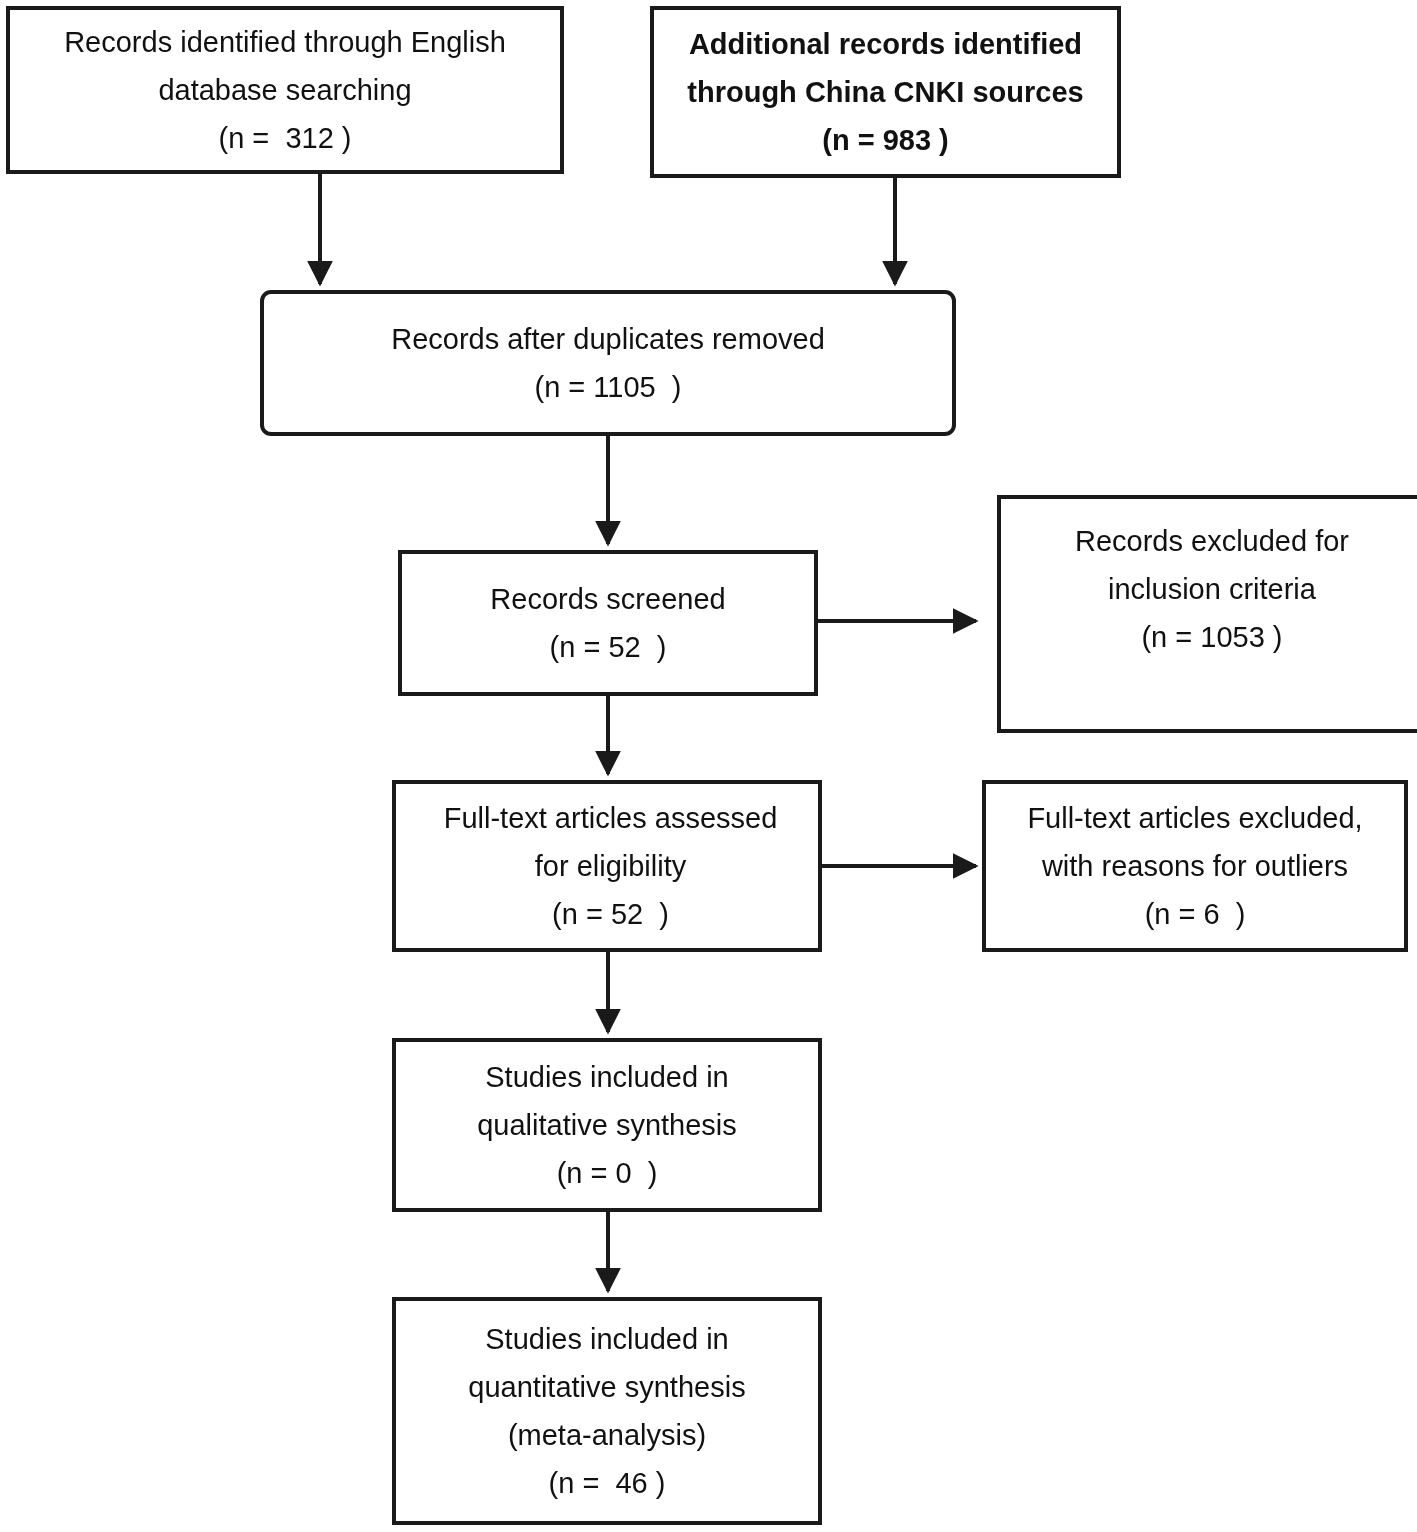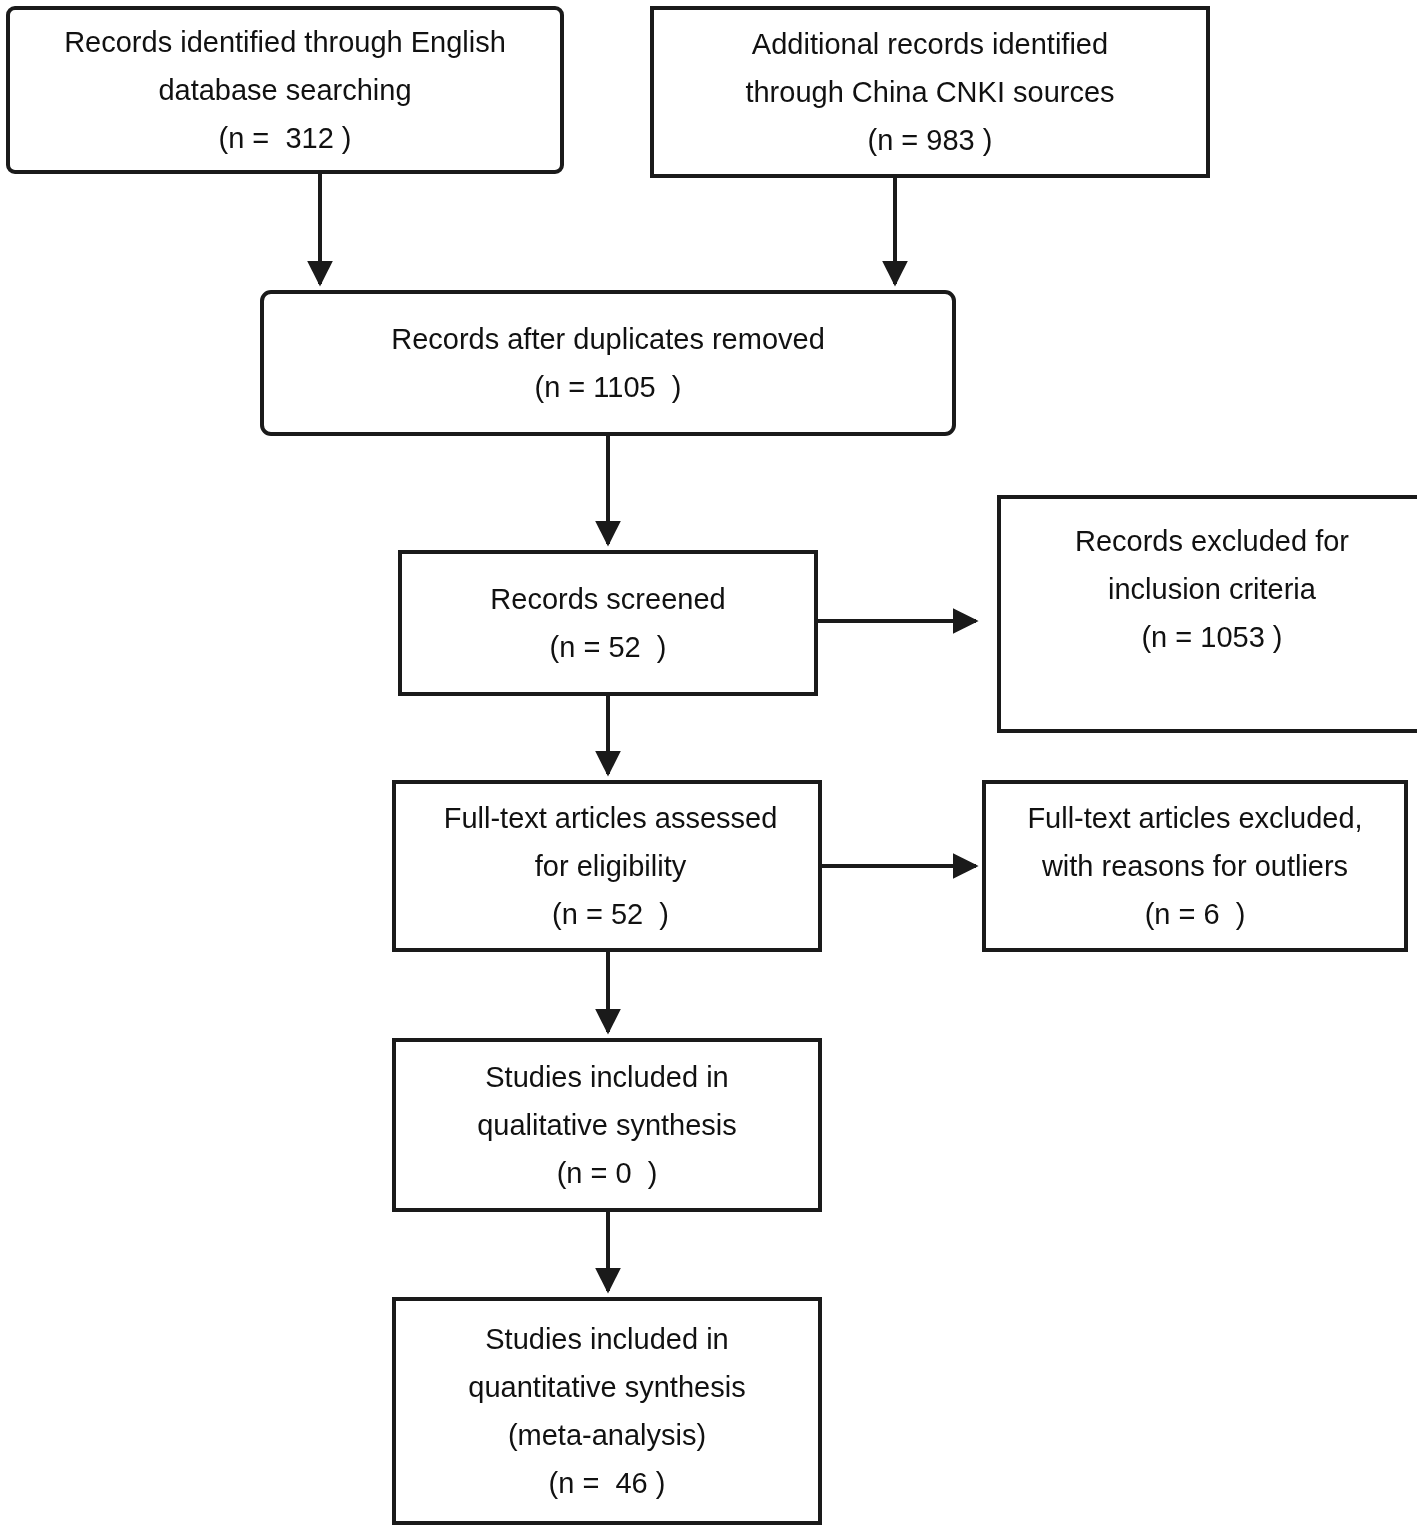--- a/index.html
+++ b/index.html
@@ -40,22 +40,22 @@
     text-align: center;
     font-size: 29px;
     line-height: 48px;
     color: #111111;
   }
   .flow-box.top-align {
     align-items: flex-start;
     padding-top: 18px;
   }
   
-  .b-english      { left: 6px;   top: 6px;    width: 558px; height: 168px; border-radius: 9px; }
-  .b-cnki         { left: 650px; top: 6px;    width: 560px; height: 172px; }
+  .b-english      { left: 6px;   top: 6px;    width: 558px; height: 168px; }
+  .b-cnki         { left: 650px; top: 6px;    width: 471px; height: 172px; font-weight: bold; }
   .b-dedup        { left: 260px; top: 290px;  width: 696px; height: 146px; border-radius: 11px; }
   .b-screened     { left: 398px; top: 550px;  width: 420px; height: 146px; }
   .b-excluded     { left: 982px; top: 495px;  width: 430px; height: 238px; margin-left: 15px; }
   .b-fulltext     { left: 392px; top: 780px;  width: 430px; height: 172px; padding-left: 9px; }
   .b-ft-excluded  { left: 982px; top: 780px;  width: 426px; height: 172px; }
   .b-qualitative  { left: 392px; top: 1038px; width: 430px; height: 174px; }
   .b-quantitative { left: 392px; top: 1297px; width: 430px; height: 228px; }
 </style>
 </head>
 <body>

